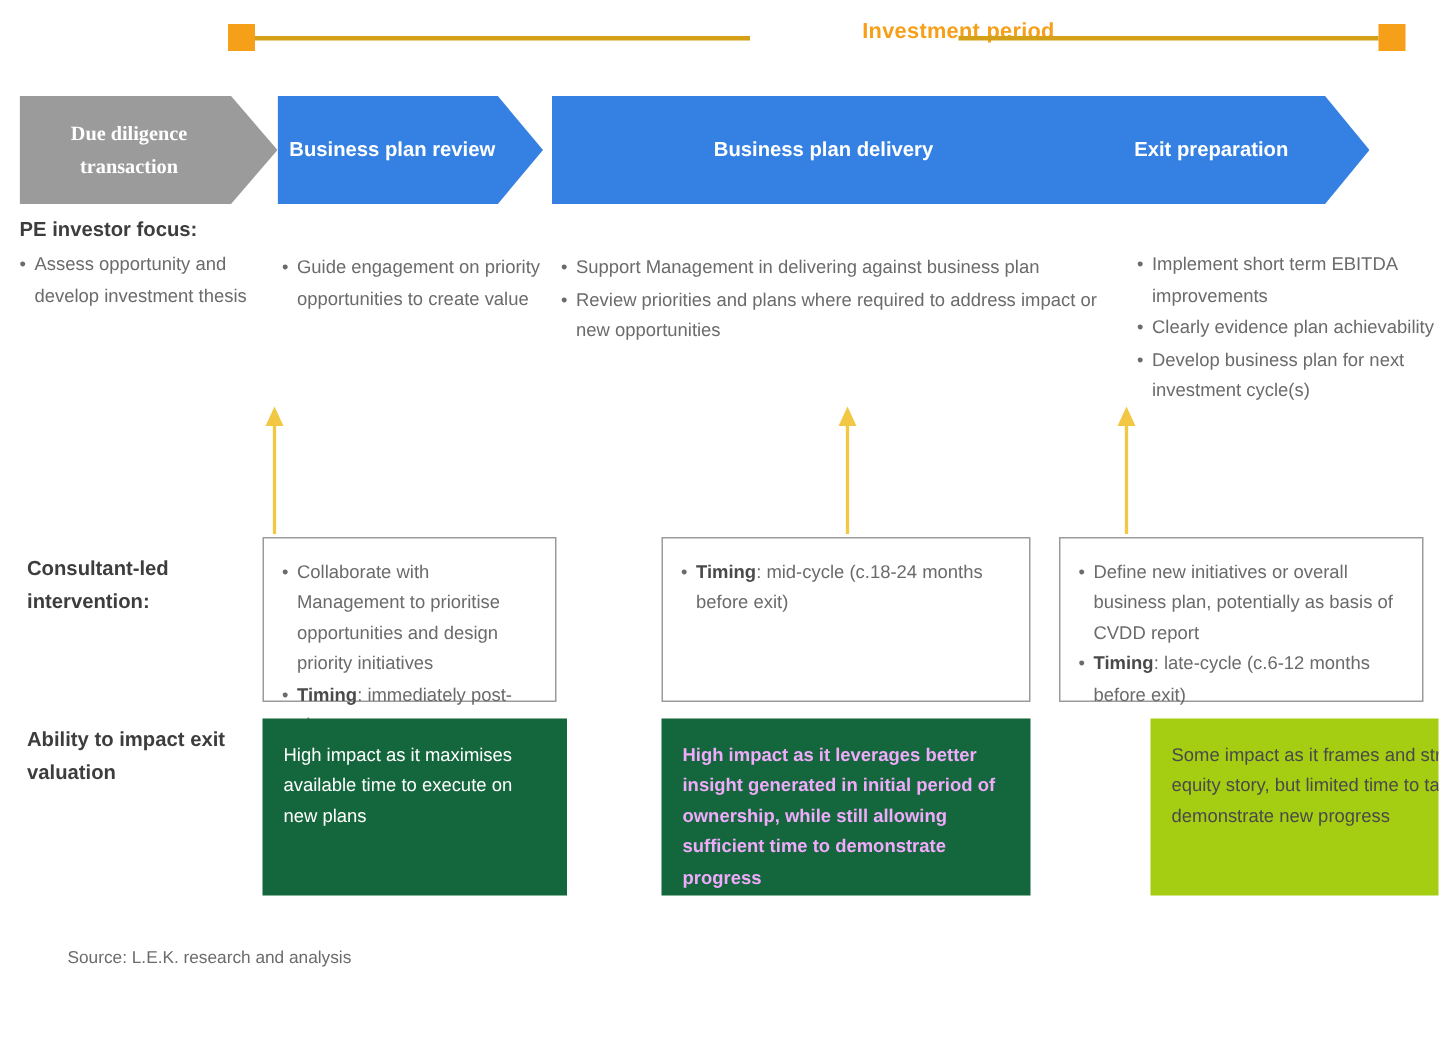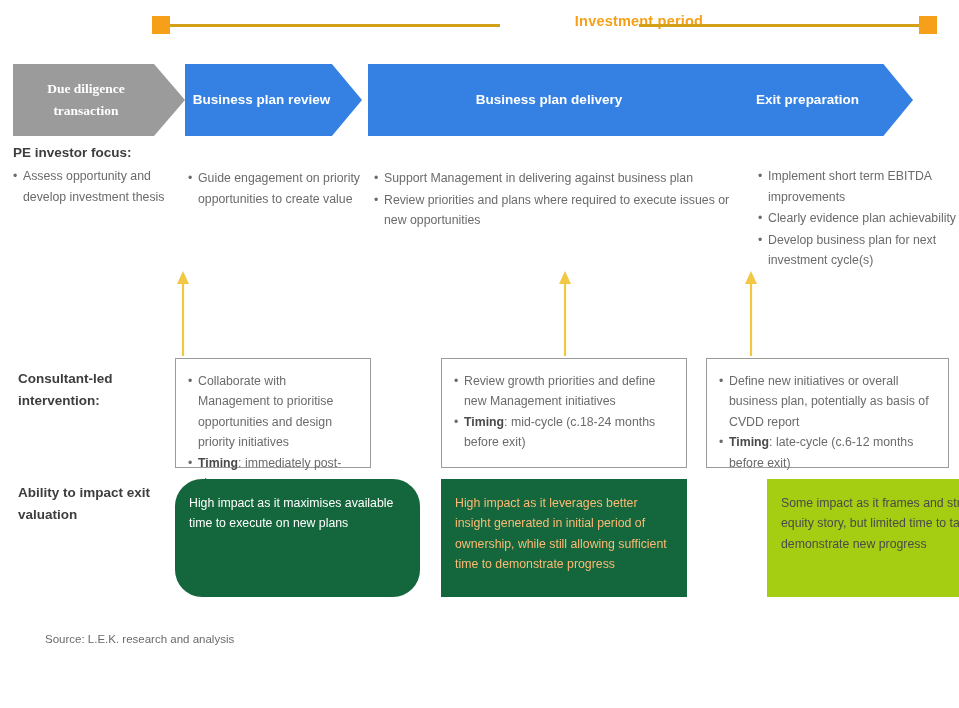--- a/index.html
+++ b/index.html
@@ -174,21 +174,21 @@
   
   .impact-box {
     position: absolute;
     top: 479px;
     height: 118px;
     box-sizing: border-box;
     padding: 14px 14px 8px 14px;
     font-size: 12.3px;
     line-height: 1.66;
   }
-  #impact-box-0 { left: 175px; width: 245px; border-radius: 27px; }
+  #impact-box-0 { left: 175px; width: 203px; }
   #impact-box-1 { left: 441px; width: 246px; }
   #impact-box-2 { left: 735px; width: 288px; margin-left: 32px; }
 
   
   #source-note {
     position: absolute;
     left: 45px;
     top: 633px;
     font-size: 11.5px;
     color: #6B6B6B;
@@ -223,21 +223,21 @@
 <div class="row-label" id="label-ability-impact">Ability to impact exit valuation</div>
 
 <div class="bullets" id="pe-bullets-col-0">
   <div class="bullet">Assess opportunity and develop investment thesis</div>
 </div>
 <div class="bullets" id="pe-bullets-col-1">
   <div class="bullet">Guide engagement on priority opportunities to create value</div>
 </div>
 <div class="bullets" id="pe-bullets-col-2">
   <div class="bullet">Support Management in delivering against business plan</div>
-  <div class="bullet">Review priorities and plans where required to execute issues or new opportunities</div>
+  <div class="bullet">Review priorities and plans where required to address impact or new opportunities</div>
 </div>
 <div class="bullets" id="pe-bullets-col-3">
   <div class="bullet">Implement short term EBITDA improvements</div>
   <div class="bullet">Clearly evidence plan achievability</div>
   <div class="bullet">Develop business plan for next investment cycle(s)</div>
 </div>
 
 <div class="up-arrow" id="arrow-0">
   <svg width="14" height="86" viewBox="0 0 14 86">
     <line x1="7" y1="86" x2="7" y2="10" stroke="#F2C744" stroke-width="2.2"></line>
@@ -255,31 +255,30 @@
     <line x1="7" y1="86" x2="7" y2="10" stroke="#F2C744" stroke-width="2.2"></line>
     <polygon points="7,1 13,14 1,14" fill="#F2C744"></polygon>
   </svg>
 </div>
 
 <div class="consultant-box" id="consultant-box-0">
   <div class="bullet">Collaborate with Management to prioritise opportunities and design priority initiatives</div>
   <div class="bullet"><b>Timing</b><span>: immediately post-close</span></div>
 </div>
 <div class="consultant-box" id="consultant-box-1">
-  <div class="bullet">Review growth priorities and define new Management initiatives</div>
   <div class="bullet"><b>Timing</b><span>: mid-cycle (c.18-24 months before exit)</span></div>
 </div>
 <div class="consultant-box" id="consultant-box-2">
   <div class="bullet">Define new initiatives or overall business plan, potentially as basis of CVDD report</div>
   <div class="bullet"><b>Timing</b><span>: late-cycle (c.6-12 months before exit)</span></div>
 </div>
 
 <div class="impact-box" id="impact-box-0" style="background: rgb(20, 102, 60); color: rgb(255, 255, 255);">
   <span>High impact as it maximises available time to execute on new plans</span>
 </div>
-<div class="impact-box" id="impact-box-1" style="background: rgb(20, 102, 60); color: #fdba74;">
+<div class="impact-box" id="impact-box-1" style="background: rgb(20, 102, 60); color: #f0abfc; font-weight: bold;">
   <span>High impact as it leverages better insight generated in initial period of ownership, while still allowing sufficient time to demonstrate progress</span>
 </div>
 <div class="impact-box" id="impact-box-2" style="background: rgb(165, 206, 18); color: rgb(74, 74, 74);">
   <span>Some impact as it frames and strengthens equity story, but limited time to tangibly demonstrate new progress</span>
 </div>
 
 <div id="source-note">Source: L.E.K. research and analysis</div>
 
 </body></html>

